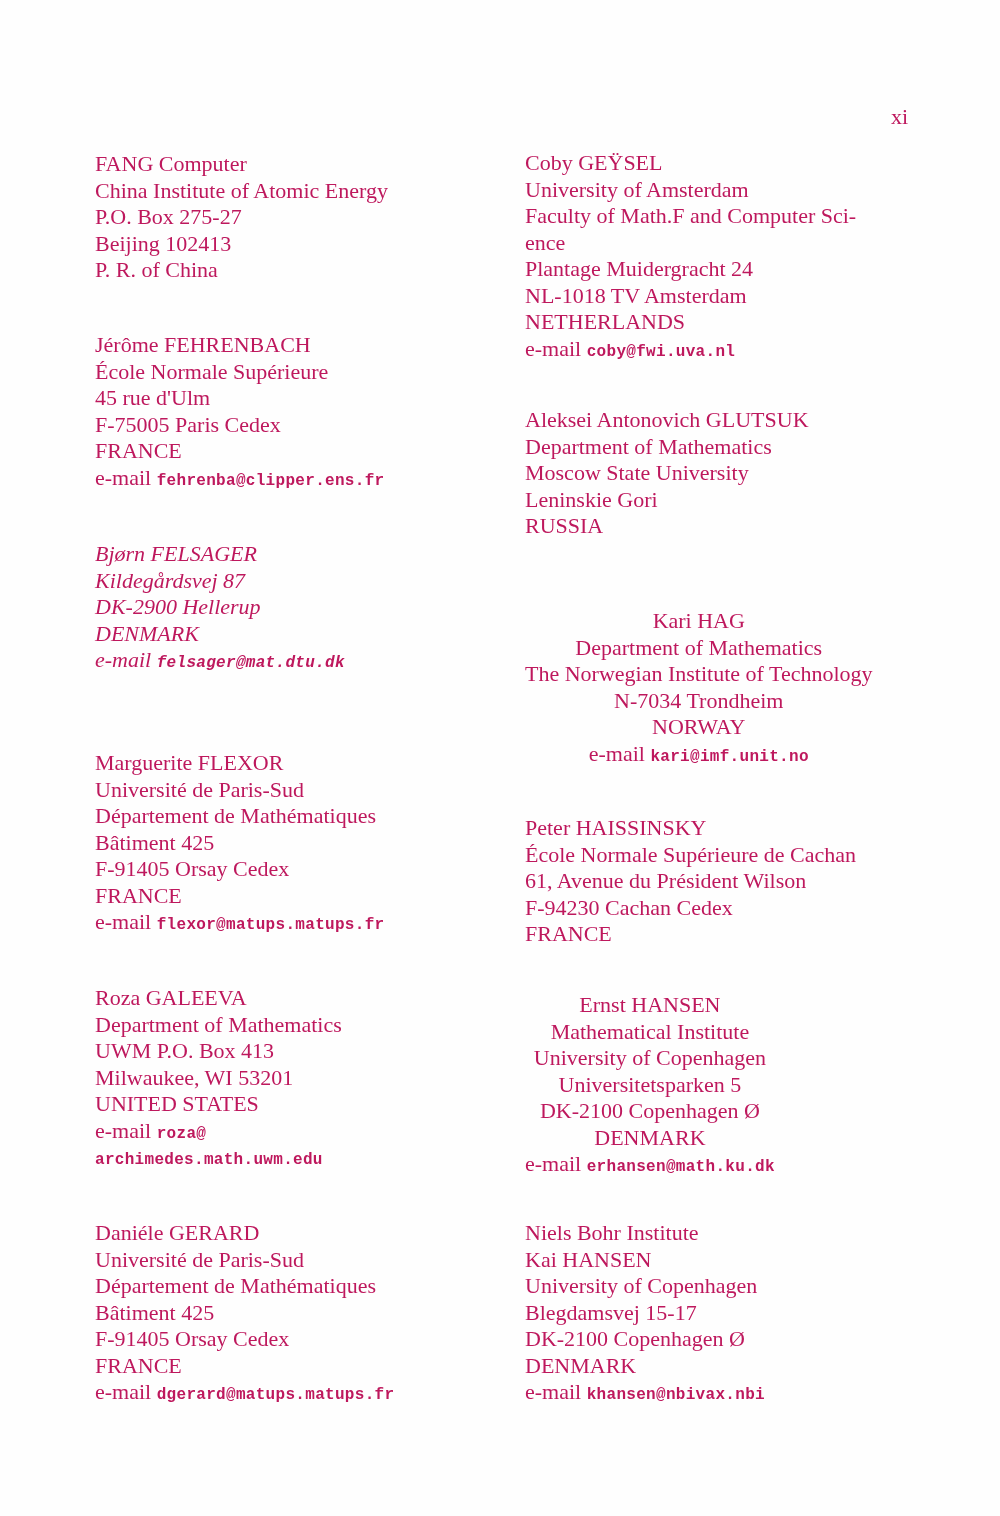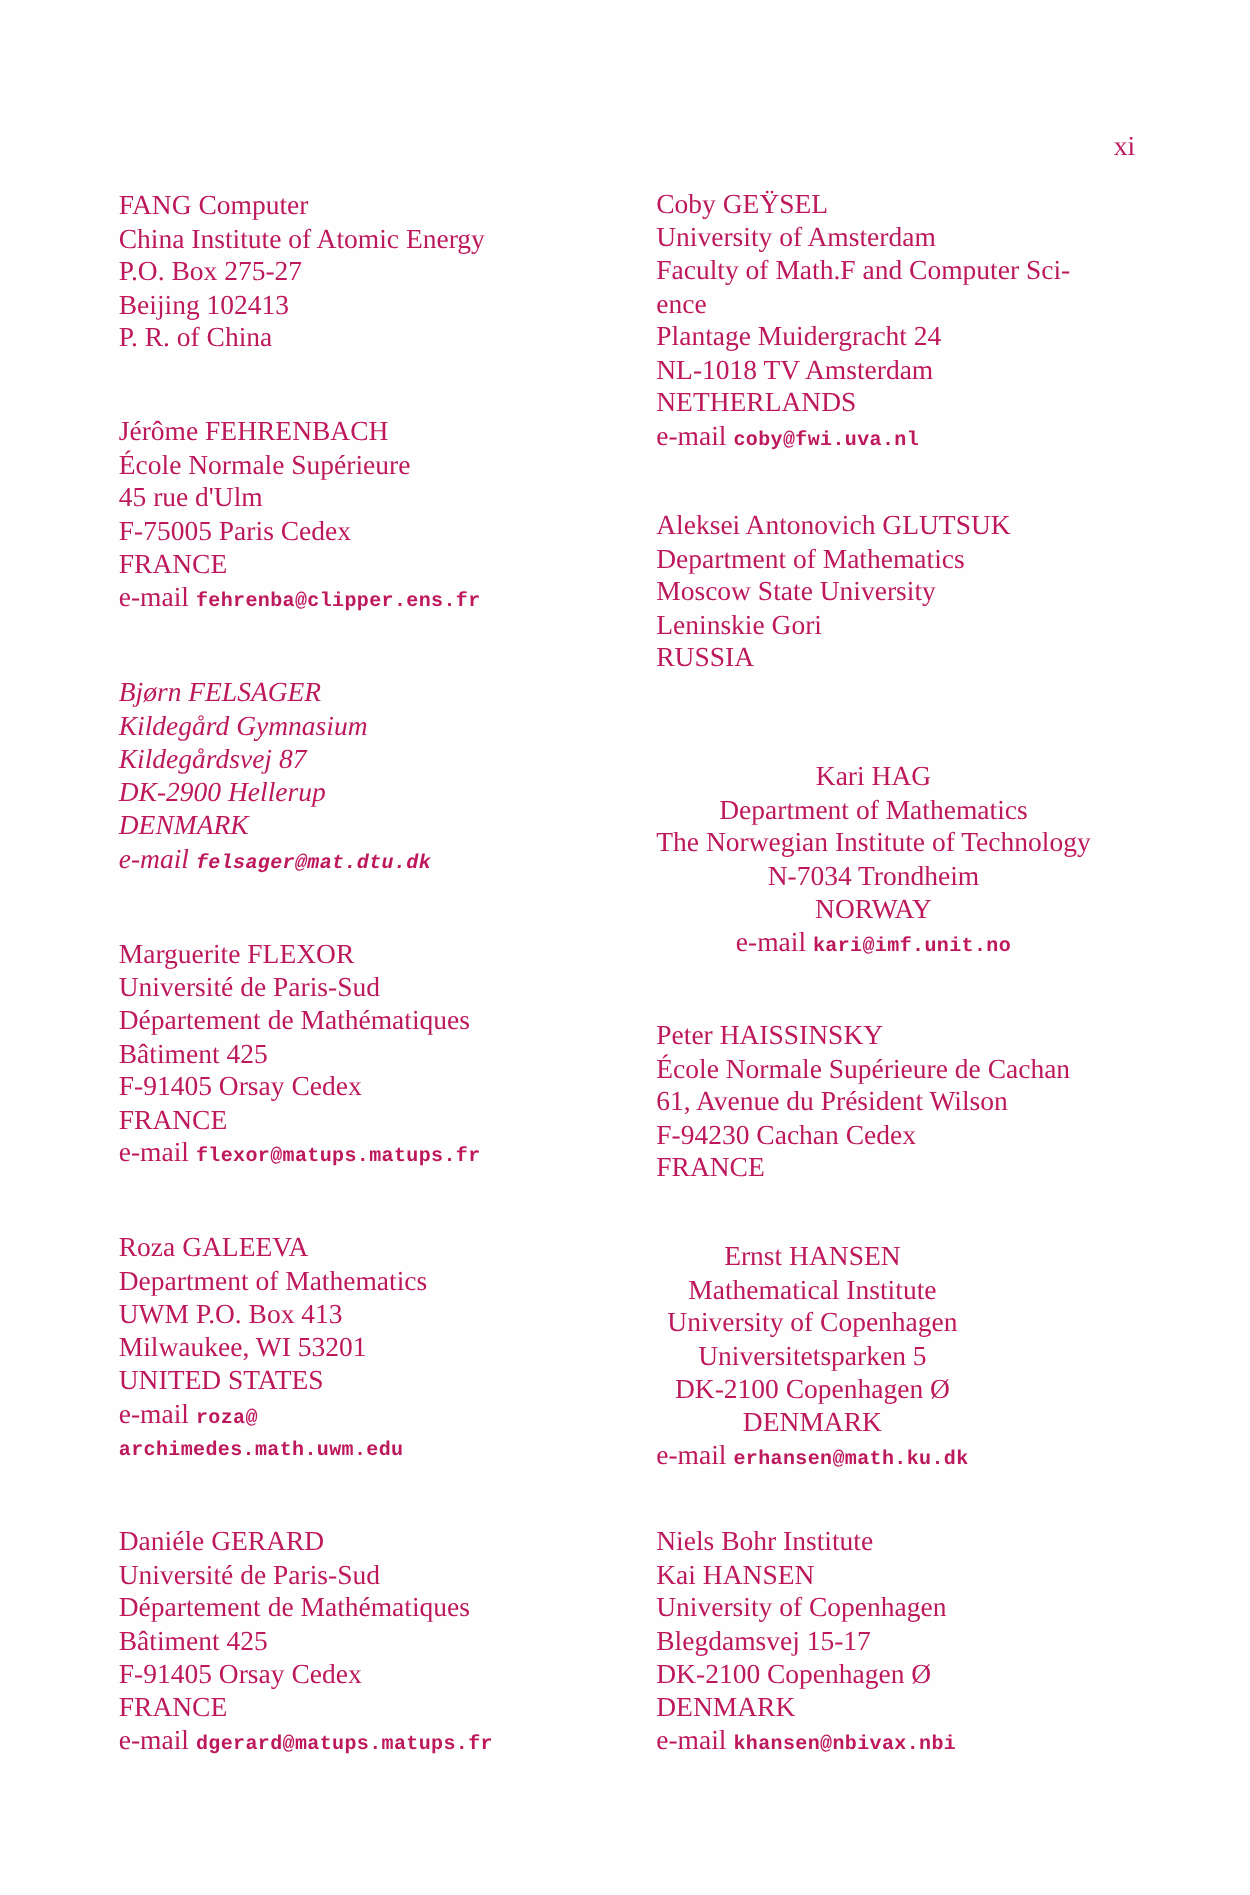--- a/index.html
+++ b/index.html
@@ -73,21 +73,20 @@
       <div class="entry">
         <div class="line">Jérôme FEHRENBACH</div>
         <div class="line">École Normale Supérieure</div>
         <div class="line">45 rue d'Ulm</div>
         <div class="line">F-75005 Paris Cedex</div>
         <div class="line">FRANCE</div>
         <div class="line"><span>e-mail</span> <span class="mono">fehrenba@clipper.ens.fr</span></div>
       </div>
       <div class="entry">
         <div class="line">Bjørn FELSAGER</div>
-        <div class="line">Kildegård Gymnasium</div>
         <div class="line">Kildegårdsvej 87</div>
         <div class="line">DK-2900 Hellerup</div>
         <div class="line">DENMARK</div>
         <div class="line"><span>e-mail</span> <span class="mono">felsager@mat.dtu.dk</span></div>
       </div>
       <div class="entry">
         <div class="line">Marguerite FLEXOR</div>
         <div class="line">Université de Paris-Sud</div>
         <div class="line">Département de Mathématiques</div>
         <div class="line">Bâtiment 425</div>

